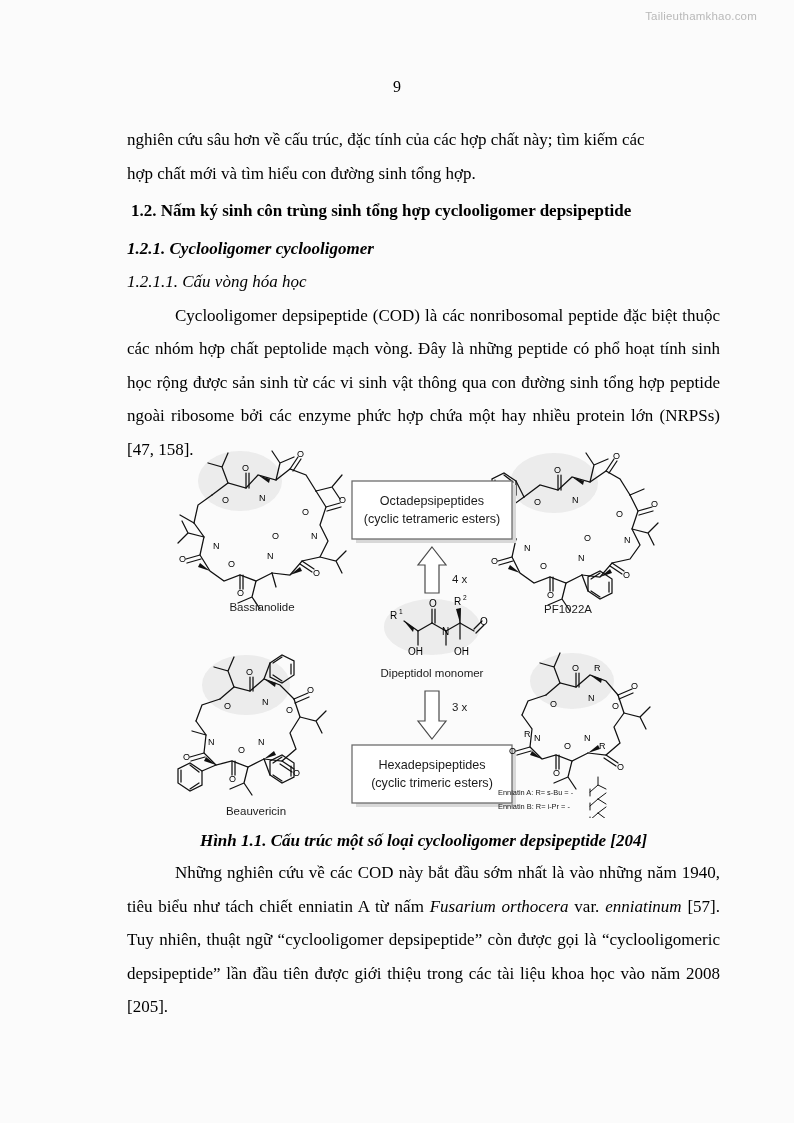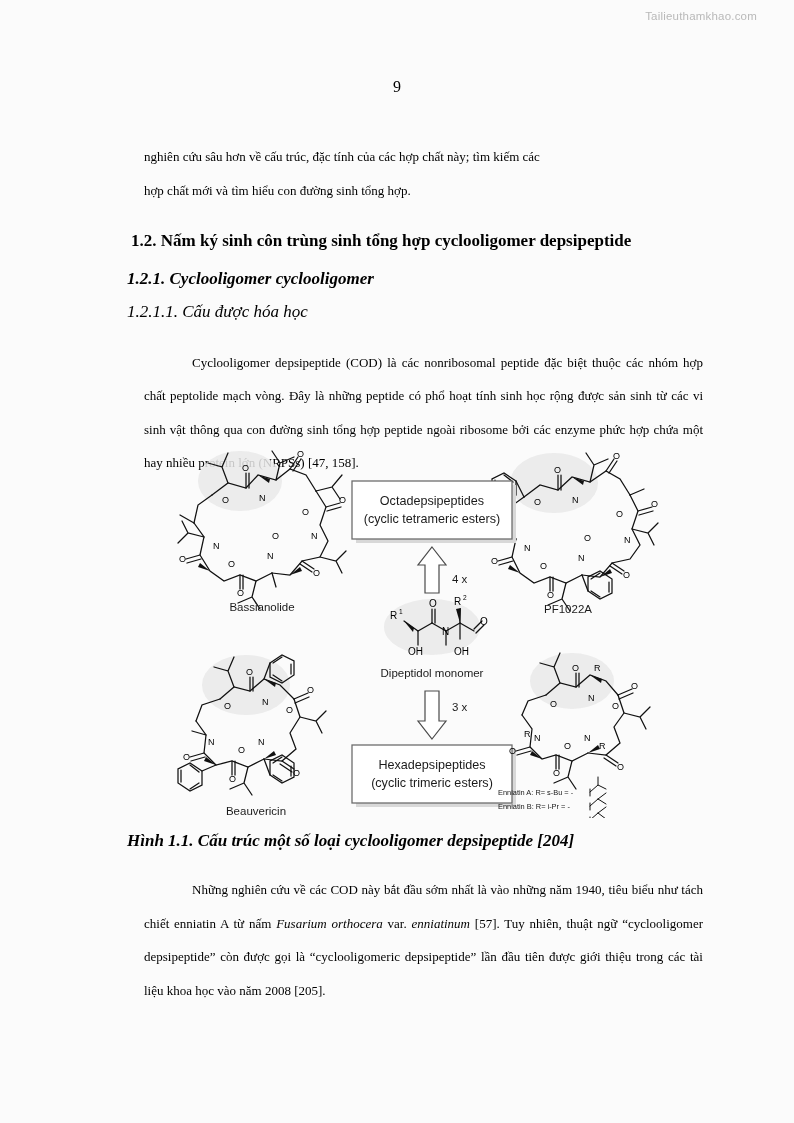--- a/index.html
+++ b/index.html
@@ -46,22 +46,22 @@
 
   
   .content {
     position: absolute;
     left: 127px;
     top: 123px;
     width: 593px;
   }
 
   p.body-par {
-    margin: 17px;
-    font-size: 13px;
+    margin: 0;
+    font-size: 17px;
     line-height: 33.5px;
     text-align: justify;
     text-justify: inter-word;
   }
   p.body-par.indent { text-indent: 48px; }
 
   h2.h-bold {
     margin: 4px;
     font-size: 17px;
     line-height: 33.5px;
@@ -81,20 +81,21 @@
     font-weight: normal;
     font-style: italic;
   }
 
   .caption {
     margin: 0;
     font-size: 17px;
     line-height: 30px;
     font-weight: bold;
     font-style: italic;
+    text-align: center;
   }
 
   .it { font-style: italic; }
 
   
   .figure {
     position: absolute;
     left: 150px;
     top: 443px;
     width: 520px;
@@ -155,21 +156,21 @@
   <div class="page-number">9</div>
 
   <div class="content">
 
     <p class="body-par"><span>nghiên cứu sâu hơn về cấu trúc, đặc tính của các hợp chất này; tìm kiếm các</span><br><span>hợp chất mới và tìm hiểu con đường sinh tổng hợp.</span></p>
 
     <h2 class="h-bold">1.2. Nấm ký sinh côn trùng sinh tổng hợp cyclooligomer depsipeptide</h2>
 
     <h3 class="h-bolditalic">1.2.1. Cyclooligomer cyclooligomer</h3>
 
-    <h4 class="h-italic">1.2.1.1. Cấu được hóa học</h4>
+    <h4 class="h-italic">1.2.1.1. Cấu vòng hóa học</h4>
 
     <p class="body-par indent">Cyclooligomer depsipeptide (COD) là các nonribosomal peptide đặc biệt thuộc các nhóm hợp chất peptolide mạch vòng. Đây là những peptide có phổ hoạt tính sinh học rộng được sản sinh từ các vi sinh vật thông qua con đường sinh tổng hợp peptide ngoài ribosome bởi các enzyme phức hợp chứa một hay nhiều protein lớn (NRPSs) [47, 158].</p>
 
   </div>
 
   <div class="figure">
     <svg width="520" height="375" viewBox="0 0 520 375" xmlns="http://www.w3.org/2000/svg">
 
       <g>
         <ellipse class="ellipse-hl" cx="90" cy="38" rx="42" ry="30"></ellipse>

